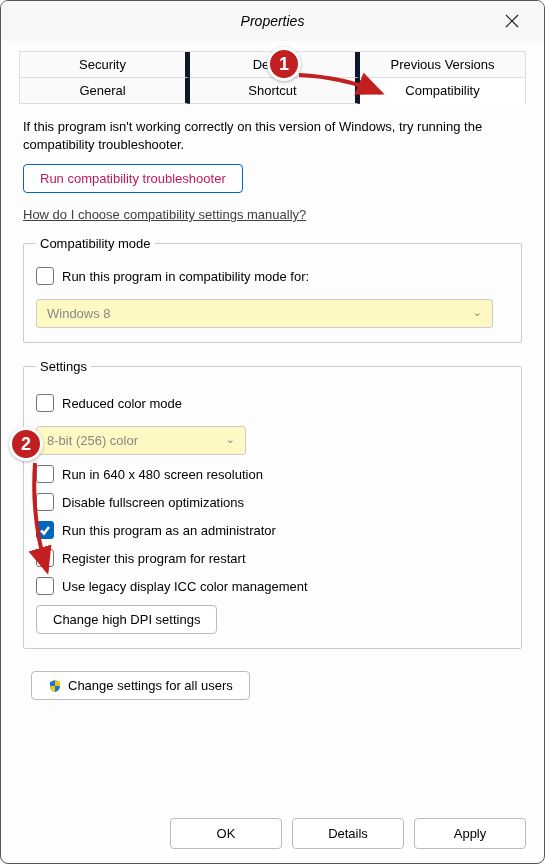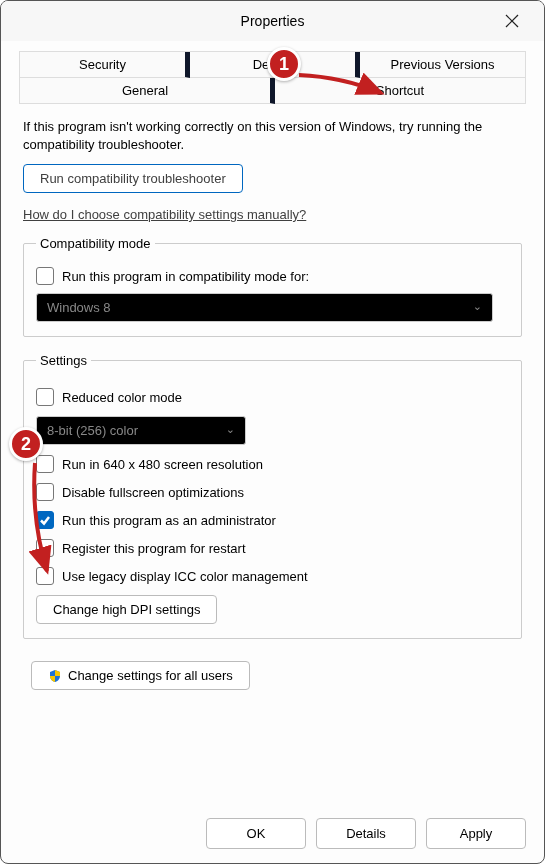--- a/index.html
+++ b/index.html
@@ -26,20 +26,21 @@
       display: flex;
       align-items: center;
       padding: 0 12px;
       background: #f7f7f7;
     }
     .titlebar .title {
       flex: 1;
       text-align: center;
       font-size: 14px;
       padding-left: 40px;
+      font-style: italic;
     }
     .close-btn {
       width: 40px;
       height: 40px;
       display: flex;
       align-items: center;
       justify-content: center;
       cursor: pointer;
     }
     .close-btn svg { width: 14px; height: 14px; stroke: #222; stroke-width: 1.2; }
@@ -79,21 +80,21 @@
       border-radius: 4px;
       padding: 6px 16px;
       font-size: 13px;
       cursor: pointer;
       display: inline-flex;
       align-items: center;
       gap: 6px;
     }
     .btn.primary-outline {
       border: 1.5px solid #0067c0;
-      color: #404040;
+      color: #be185d;
     }
     .link {
       color: #404040;
       text-decoration: underline;
       font-size: 13px;
       display: inline-block;
       margin: 14px 0 14px 0;
       cursor: pointer;
     }
     fieldset {
@@ -132,43 +133,43 @@
     .chk.checked svg { stroke: #fff; stroke-width: 2.5; width: 12px; height: 12px; fill: none; }
     .select {
       border: 1px solid #ccc;
       border-radius: 3px;
       padding: 6px 10px;
       font-size: 13px;
       color: #888;
       display: flex;
       align-items: flex-start;
       justify-content: space-between;
-      margin-top: 8px;
-      background: #000000;
+      margin-top: 14px;
+      background: #fef9c3;
       cursor: default;
     }
     .select .chev { color: #888; font-size: 11px; }
     .select.wide { width: 100%; }
     .select.narrow { width: 210px; }
     .settings-group .check-row { margin: 10px 0; }
     .dpi-btn { }
     .all-users-btn { margin: 6px 0 0 8px; }
     .shield {
       width: 14px; height: 14px;
       display: inline-block;
     }
     .footer {
       position: absolute;
       bottom: 14px;
       right: 18px;
       display: flex;
       gap: 10px;
     }
     .footer .btn {
-      width: 100px;
+      width: 112px;
       justify-content: center;
       padding: 7px 0;
       text-align: center;
     }
     
     .badge {
       position: absolute;
       width: 34px; height: 34px;
       border-radius: 50%;
       background: #c22020;
@@ -204,20 +205,21 @@
 
   <div class="tabs">
     <div class="tabrow">
       <div class="tab">Security</div>
       <div class="tab">Details</div>
       <div class="tab">Previous Versions</div>
     </div>
     <div class="tabrow">
       <div class="tab">General</div>
       <div class="tab">Shortcut</div>
+      <div class="tab active">Compatibility</div>
     </div>
   </div>
 
   <div class="content">
 
     <p class="intro">If this program isn't working correctly on this version of Windows, try running the compatibility troubleshooter.</p>
 
     <button class="btn primary-outline">
       <span>Run compatibility troubleshooter</span>
     </button>

